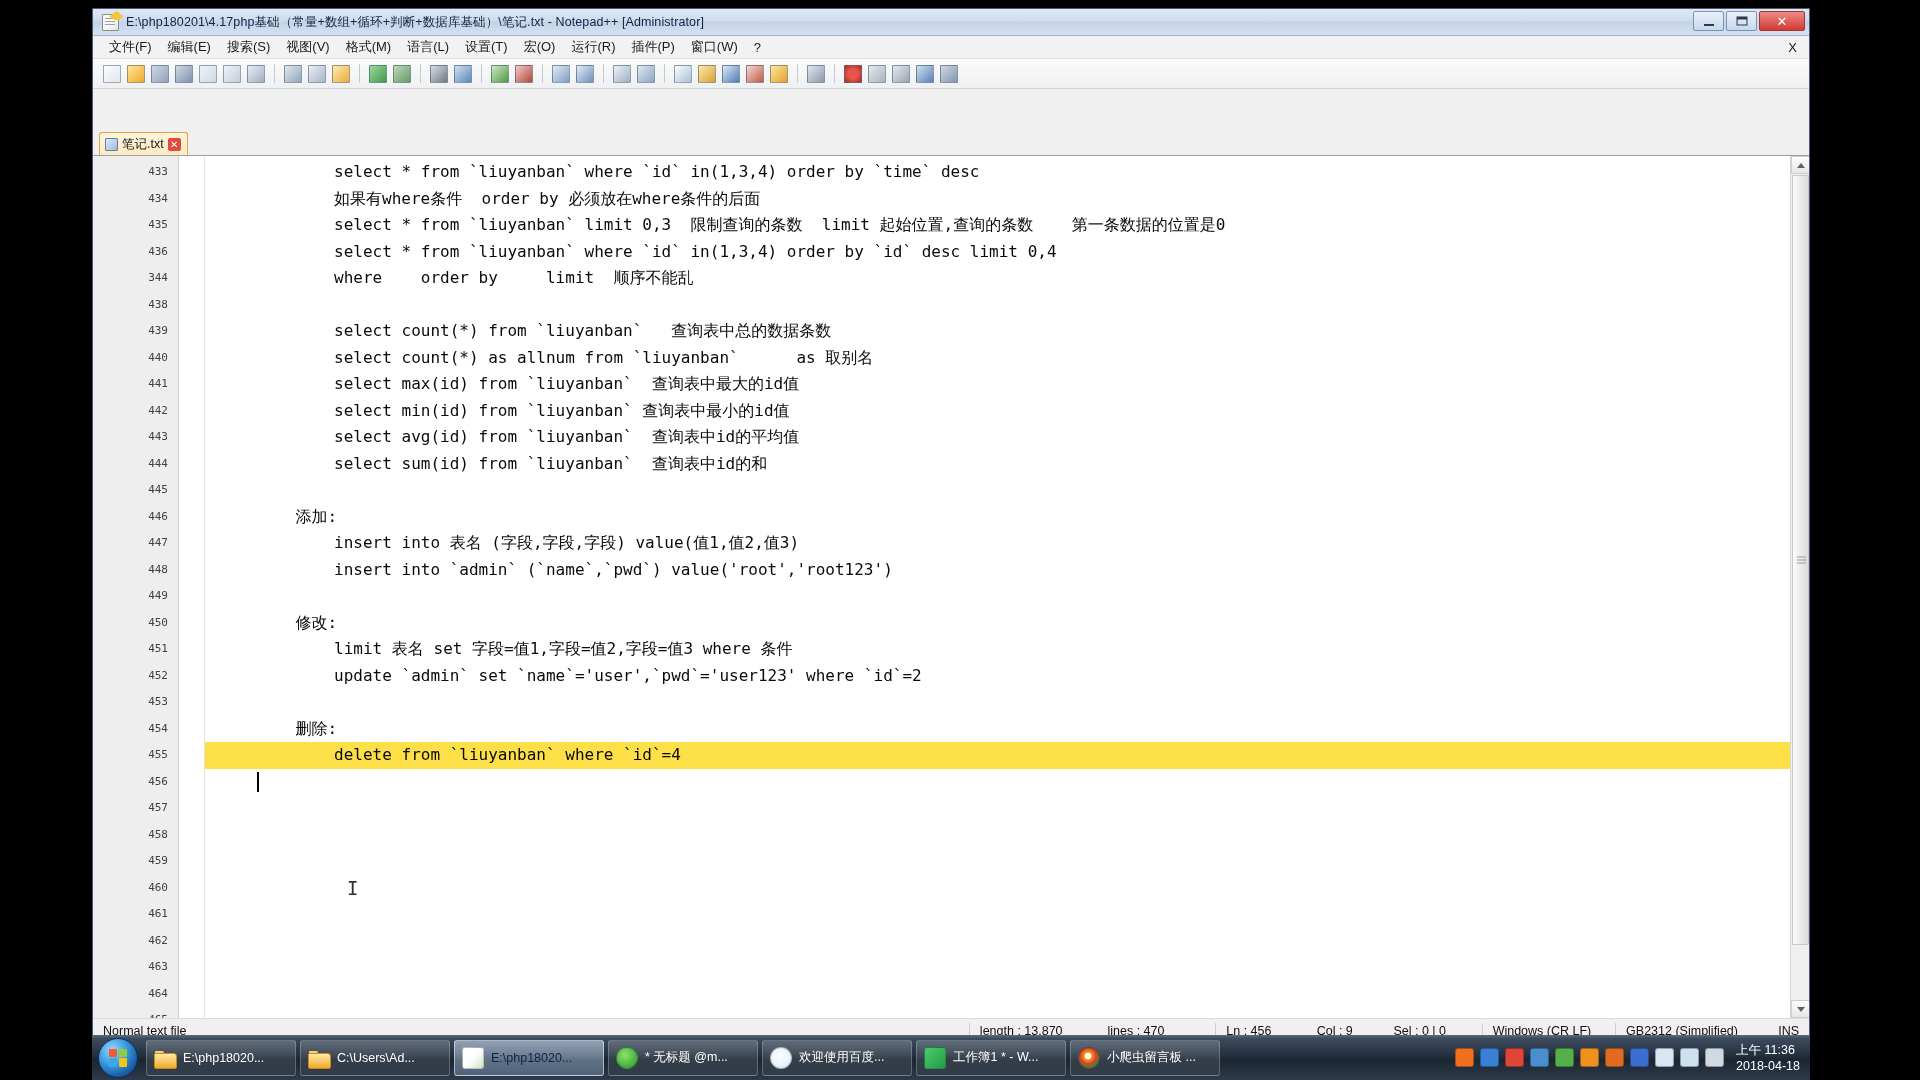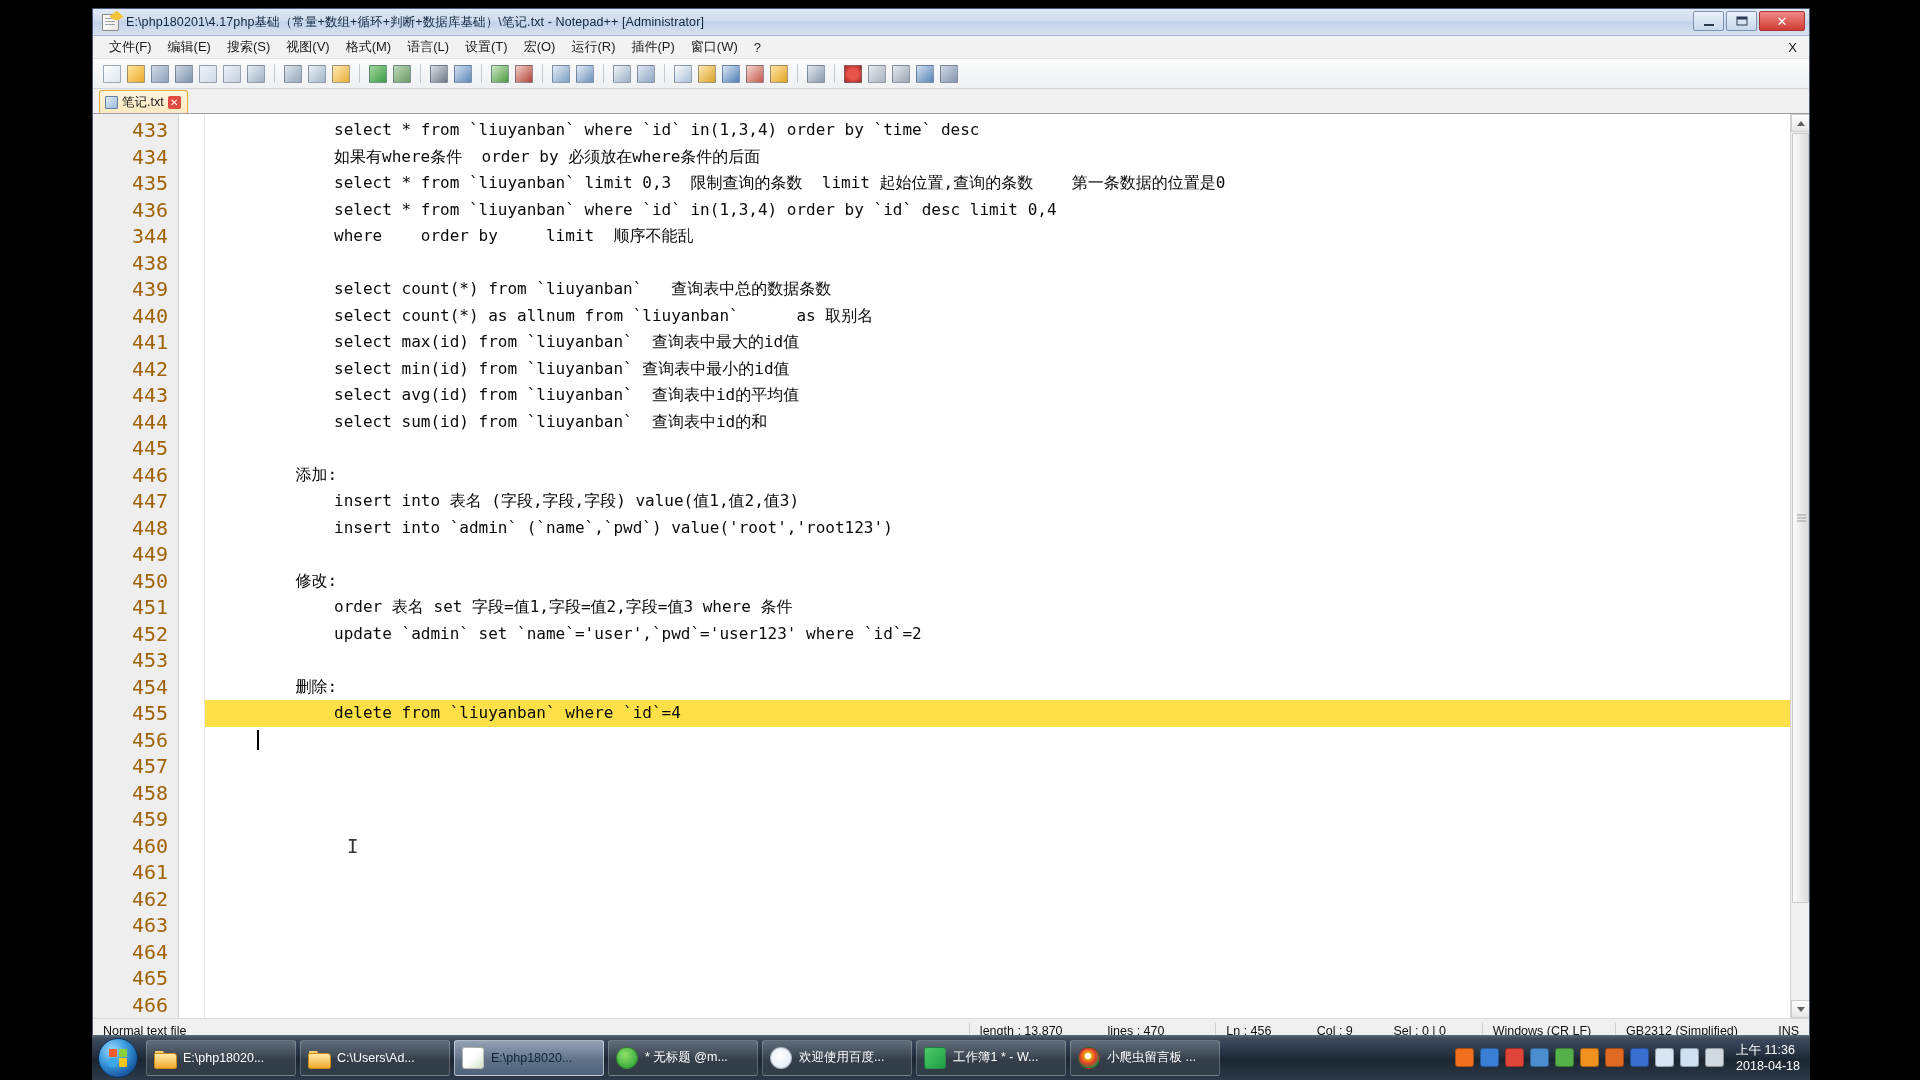--- a/index.html
+++ b/index.html
@@ -73,42 +73,42 @@
     border-bottom: 1px solid #d2d6da;
     display: flex; align-items: center; padding-left: 8px; gap: 2px;
   }
   .tb { width: 22px; height: 22px; border-radius: 2px; position: relative; }
   .tb-sep { width: 1px; height: 19px; background: #c6c9cd; margin: 0 5px; }
   .ic { position:absolute; inset:2px; border-radius:1px; }
 
   
   .tabbar {
     height: 25px; flex:0 0 25px; background:#f0f0f0; display:flex; align-items:flex-end;
-    padding-left: 6px; border-bottom:1px solid #9aa0a6;
+    padding-left: 6px; border-bottom:1px solid #9aa0a6;margin-top:42px;
   }
   .tab {
     height: 23px; display:flex; align-items:center; gap:4px; padding: 0 6px 0 5px;
     background: linear-gradient(to bottom,#fdf4e0,#fde9bf);
     border: 1px solid #e0a93a; border-bottom: none;
     border-radius: 3px 3px 0 0; font-size: 12.5px; color:#1a1a1a;
   }
   .tab-ico { width:13px;height:13px;background:linear-gradient(135deg,#dfe9f5,#9dbbdc);
              border:1px solid #5f7fa6; border-radius:1px; }
   .tab-close { width:13px;height:13px;background:#e04a3f;color:#fff;font-size:10px;
                display:flex;align-items:center;justify-content:center;border-radius:2px;}
 
   
   .editor { flex: 1 1 auto; display: flex; position: relative; background:#fff; overflow:hidden; }
   .gutter {
     width: 86px; flex: 0 0 86px; background: #eeeeee; border-right: 1px solid #cfcfcf;
     padding-top: 3px; text-align: right; position: relative;
   }
   .gutter .num {
     height: 26.5px; line-height: 26.5px; font-family:"DejaVu Sans Mono", monospace;
-    font-size: 20px; color: #a16207; padding-right: 10px;
+    font-size: 11px; color: #404040; padding-right: 10px;
   }
   .fold {
     width: 26px; flex: 0 0 26px; background: #fff; border-right: 1px solid #e4e4e4;
   }
   .code {
     flex: 1 1 auto; padding-top: 3px; position: relative; overflow: hidden;
     font-family: "DejaVu Sans Mono", monospace; font-size: 16px; color: #0a0a0a;
   }
   .line {
     height: 26.5px; line-height: 26.5px; white-space: pre; padding-left: 52px;
@@ -393,21 +393,21 @@
           <div class="line">        select max(id) from `liuyanban`  查询表中最大的id值</div>
           <div class="line">        select min(id) from `liuyanban` 查询表中最小的id值</div>
           <div class="line">        select avg(id) from `liuyanban`  查询表中id的平均值</div>
           <div class="line">        select sum(id) from `liuyanban`  查询表中id的和</div>
           <div class="line"></div>
           <div class="line">    添加:</div>
           <div class="line">        insert into 表名 (字段,字段,字段) value(值1,值2,值3)</div>
           <div class="line">        insert into `admin` (`name`,`pwd`) value('root','root123')</div>
           <div class="line"></div>
           <div class="line">    修改:</div>
-          <div class="line">        order 表名 set 字段=值1,字段=值2,字段=值3 where 条件</div>
+          <div class="line">        limit 表名 set 字段=值1,字段=值2,字段=值3 where 条件</div>
           <div class="line">        update `admin` set `name`='user',`pwd`='user123' where `id`=2</div>
           <div class="line"></div>
           <div class="line">    删除:</div>
           <div class="line current">        delete from `liuyanban` where `id`=4</div>
           <div class="caret" style="top: 615.5px;"></div>
           <div class="line"></div>
           <div class="line"></div>
           <div class="line"></div>
           <div class="line"></div>
           <div class="line"></div>

